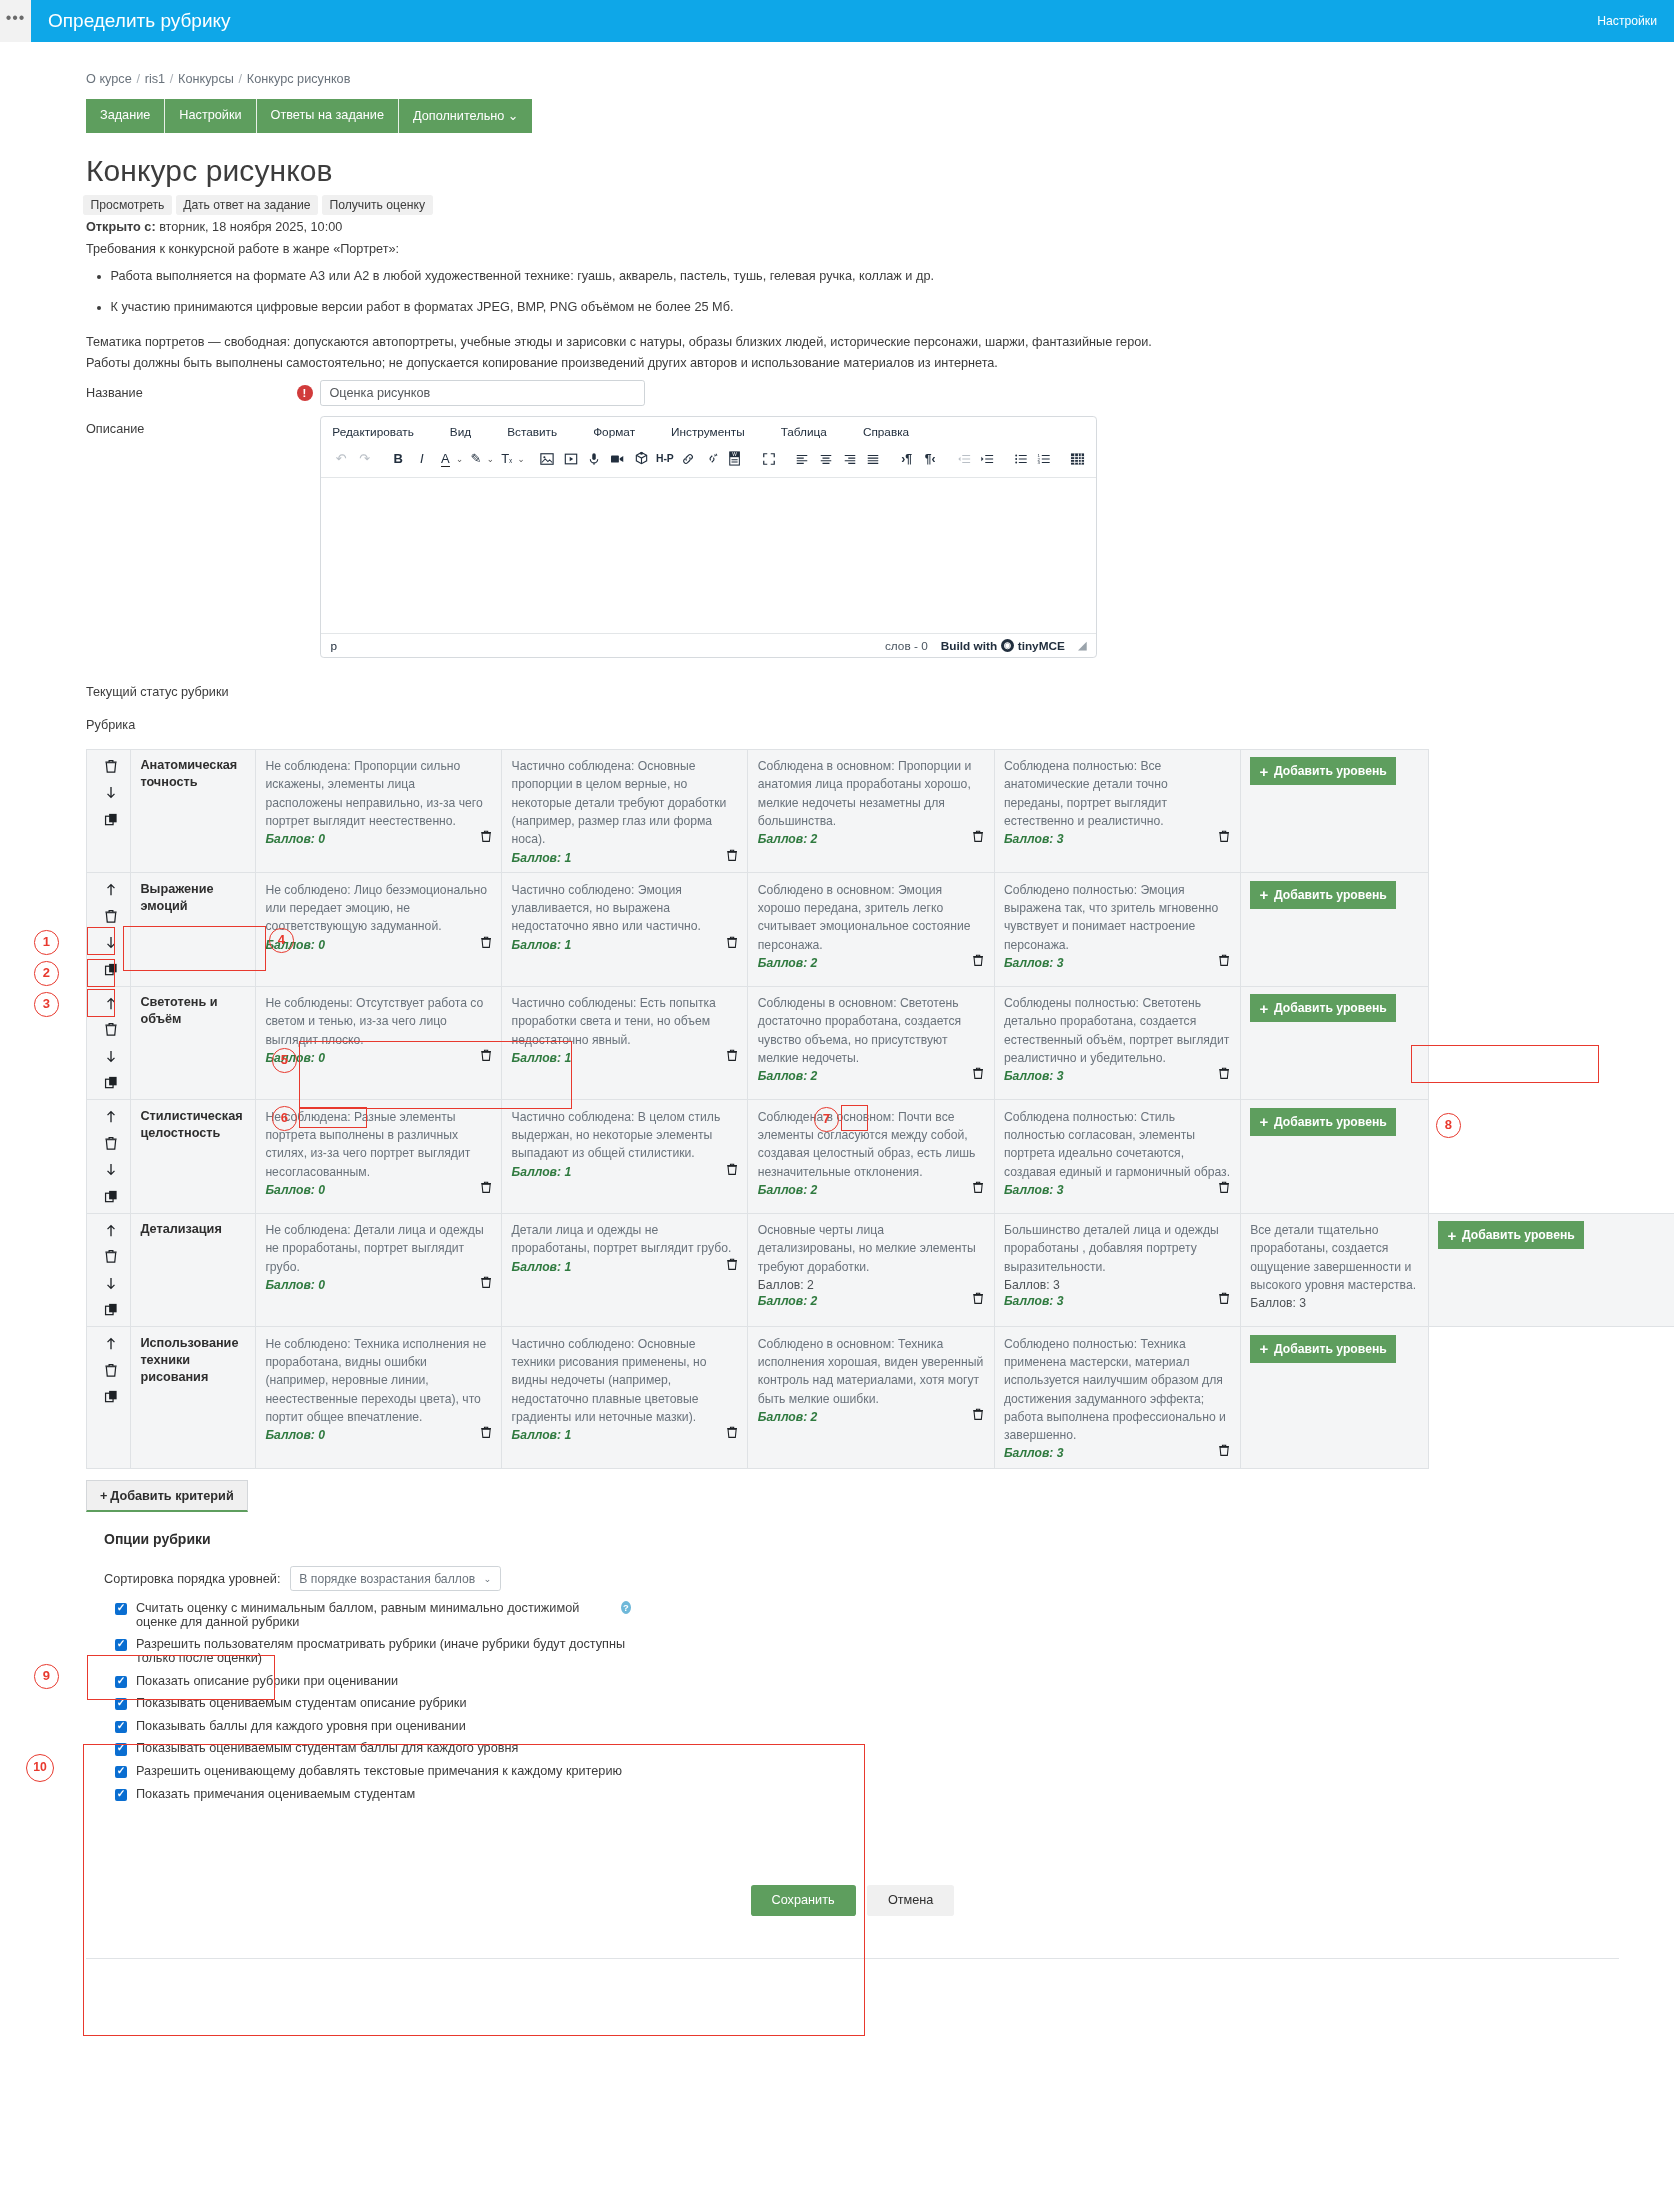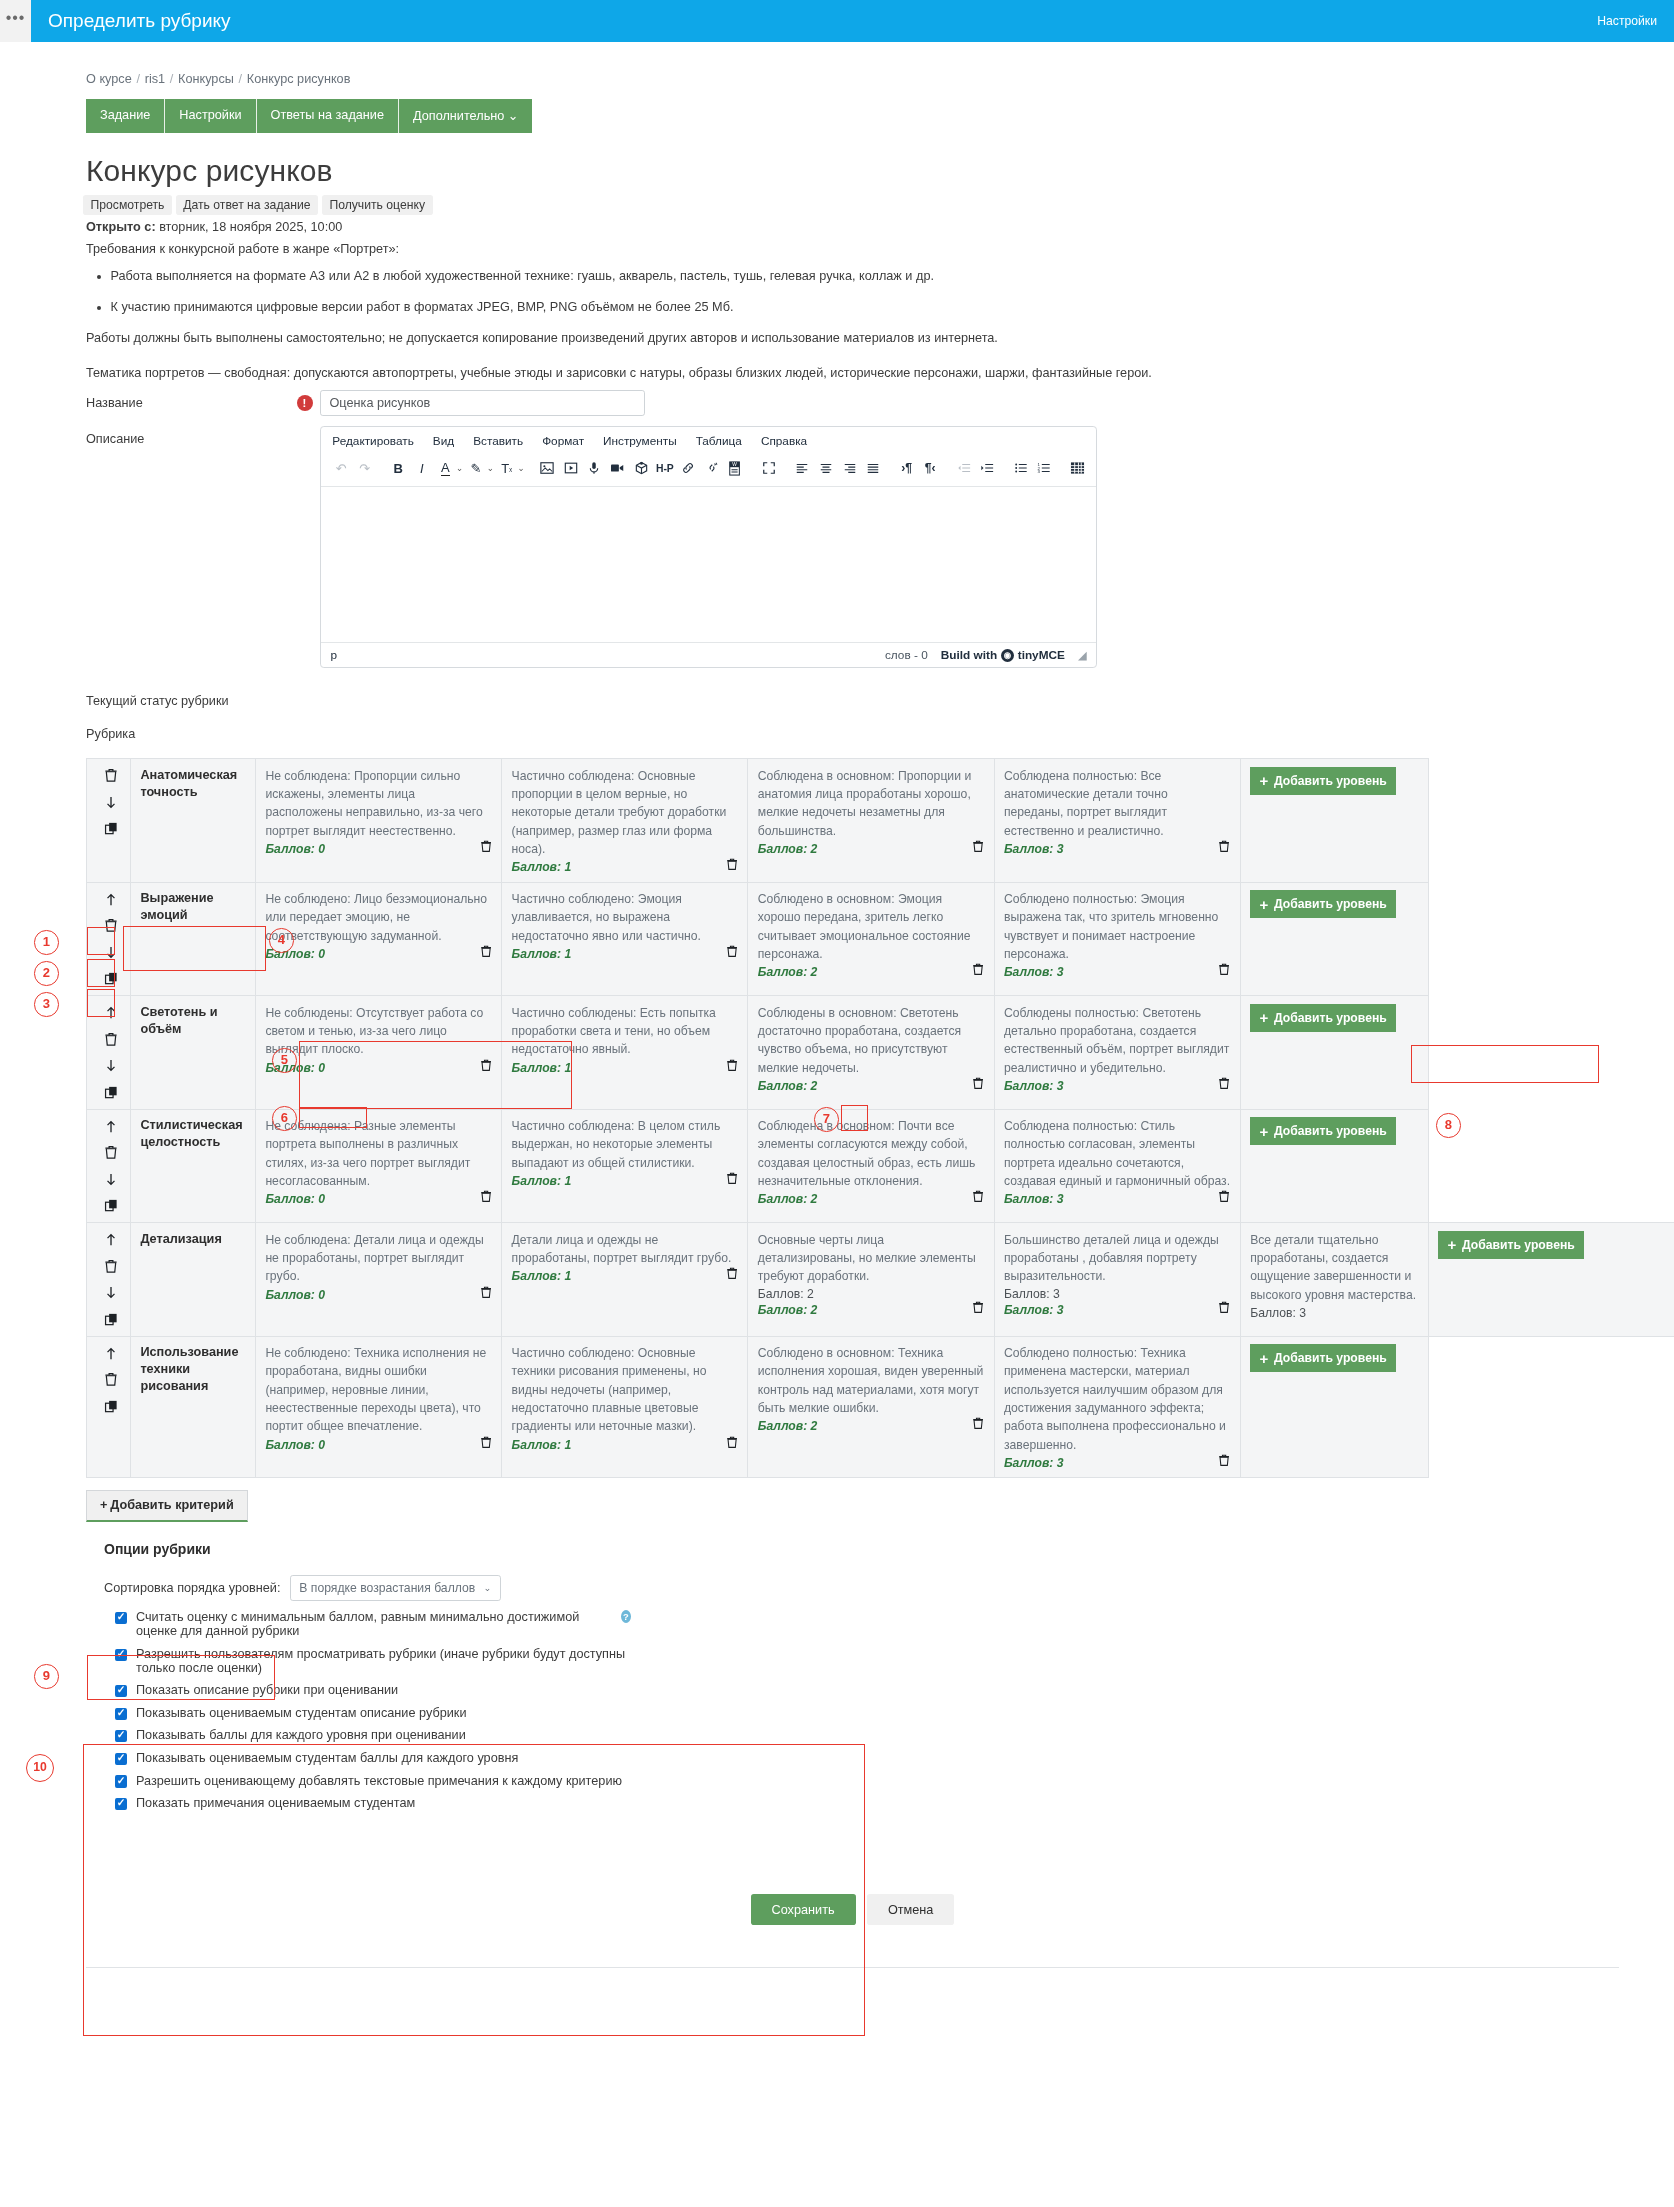--- a/index.html
+++ b/index.html
@@ -75,21 +75,21 @@
     width:325px; height:26px; border:0.9px solid #cfd4d8; border-radius:2.8px;
     padding:3.8px 8.5px; font-size:12.7px; color:#55595d; background:#fff;
     font-family:"Liberation Sans",sans-serif;
   }
 
   
   .tinymce {
     width:777px; border:0.9px solid #d6dade; border-radius:3.8px; background:#fff;
   }
   .tiny-menubar {
-    display:flex; gap:19px; padding:7.5px 11.3px 5.6px 11.3px; font-size:11.8px; color:#222f3e;
+    display:flex; gap:36px; padding:7.5px 11.3px 5.6px 11.3px; font-size:11.8px; color:#222f3e;
   }
   .tiny-menubar span { cursor:pointer; }
   .tiny-toolbar {
     display:flex; align-items:center; gap:1.9px; padding:3.8px 7.5px 7.5px 9.4px;
     border-bottom:0.9px solid #e3e6e8; flex-wrap:nowrap;
   }
   .tb { width:22.6px; height:21px; display:flex; align-items:center; justify-content:center;
         color:#222f3e; font-size:13px; cursor:pointer; }
   .tb.dim { color:#b9bfc6; }
   .tb svg { display:block; }
@@ -233,22 +233,22 @@
     <b>Открыто с:</b>
     <span>вторник, 18 ноября 2025, 10:00</span>
   </div>
   <div class="desc-p">Требования к конкурсной работе в жанре «Портрет»:</div>
 
   <ul class="req">
     <li>Работа выполняется на формате А3 или А2 в любой художественной технике: гуашь, акварель, пастель, тушь, гелевая ручка, коллаж и др.</li>
     <li>К участию принимаются цифровые версии работ в форматах JPEG, BMP, PNG объёмом не более 25 Мб.</li>
   </ul>
 
+  <div class="desc-p" style="margin-top:21px">Тематика портретов — свободная: допускаются автопортреты, учебные этюды и зарисовки с натуры, образы близких людей, исторические персонажи, шаржи, фантазийные герои.</div>
   <div class="desc-p">Работы должны быть выполнены самостоятельно; не допускается копирование произведений других авторов и использование материалов из интернета.</div>
-  <div class="desc-p" style="margin-top:21px">Тематика портретов — свободная: допускаются автопортреты, учебные этюды и зарисовки с натуры, образы близких людей, исторические персонажи, шаржи, фантазийные герои.</div>
 
   
   <div class="form-row">
     <div class="form-label">Название</div>
     <div class="form-field">
       <span class="req-mark">!</span>
       <input class="text-input" type="text" value="Оценка рисунков" style="">
     </div>
   </div>
 

